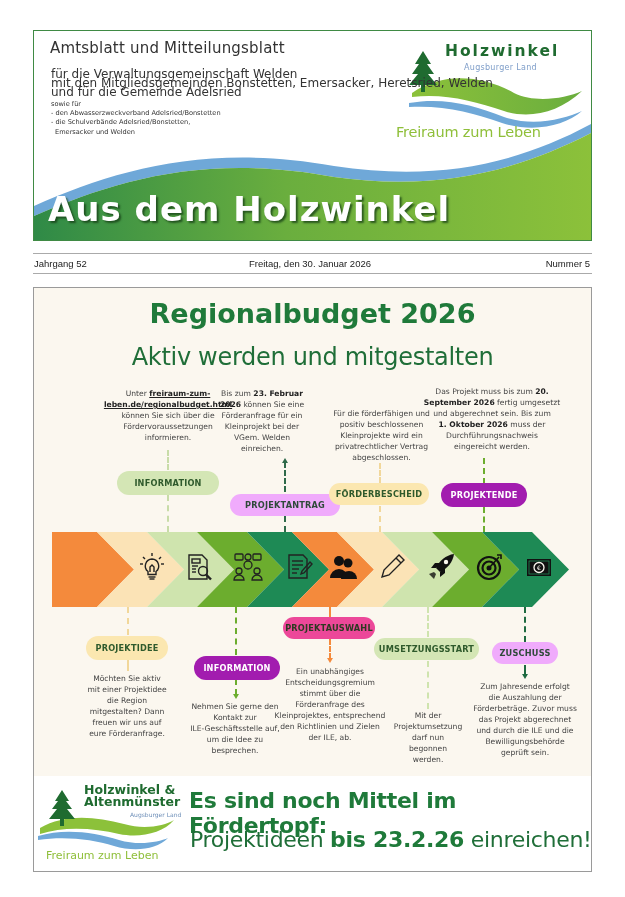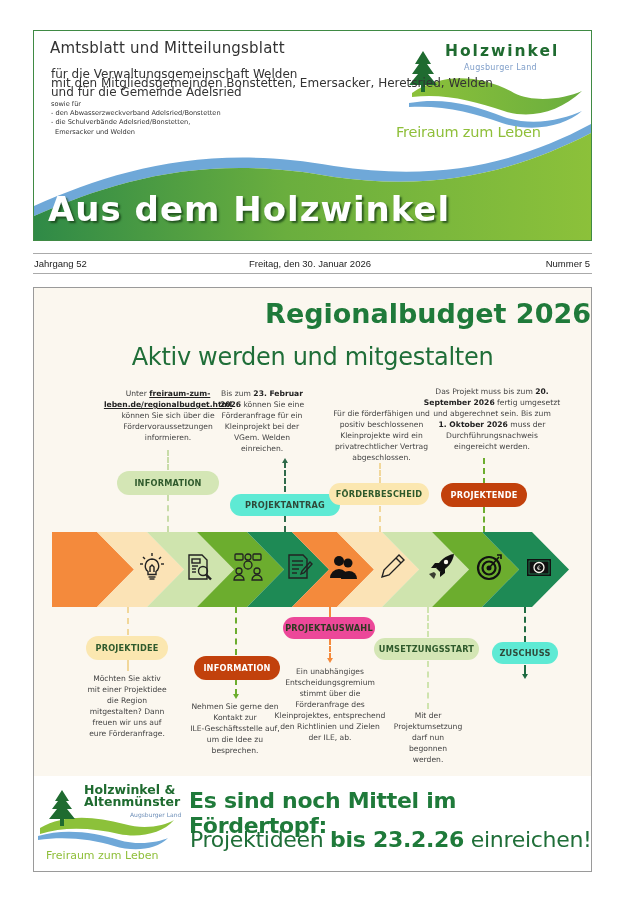--- a/index.html
+++ b/index.html
@@ -29,35 +29,35 @@
     border-top: 1px solid #aaa; border-bottom: 1px solid #aaa; font-family: "Liberation Sans", sans-serif;
     font-size: 9.5px; color: #222; }
   .issuebar span { position: absolute; top: 4px; }
   .ib-left { left: 1px; }
   .ib-mid { left: 216px; }
   .ib-right { right: 2px; }
 
   
   .poster { position: absolute; left: 33px; top: 287px; width: 559px; height: 585px;
     border: 1px solid #9a9a9a; background: #fbf7ef; overflow: hidden; }
-  .p-title { position: absolute; left: 0; width: 100%; top: 10px; text-align: right; font-size: 27px;
+  .p-title { position: absolute; left: 0; width: 100%; top: 10px; text-align: center; font-size: 27px;
     font-weight: bold; color: #1f7a3a; font-family: "DejaVu Sans", sans-serif; }
   .p-subtitle { position: absolute; left: 0; width: 100%; top: 55px; text-align: center; font-size: 24px;
     color: #1f6e38; font-family: "DejaVu Sans", sans-serif; letter-spacing: -0.3px; }
 
   .txt { position: absolute; text-align: center; font-size: 7.6px; line-height: 11px; color: #444; }
   .txt b { color: #222; }
   .txt u { font-weight: bold; color: #222; }
 
   .pill { position: absolute; height: 22px; border-radius: 11px; font-size: 8.2px; font-weight: bold;
     display: flex; align-items: center; justify-content: center; letter-spacing: 0.2px; }
   .pill.lightgreen { background: #d4e6b5; color: #2f5a2c; }
-  .pill.white { background: #5eead4; color: #2f4a3a; }
+  .pill.white { background: #f0abfc; color: #2f4a3a; }
   .pill.cream { background: #fbe7b0; color: #2f5a2c; }
-  .pill.green { background: #c2410c; color: #ffffff; }
+  .pill.green { background: #a21caf; color: #ffffff; }
   .pill.orange { background: #ec4899; color: #2c3a22; }
 
   .dash { position: absolute; width: 0; border-left: 2px dashed; }
   .arrowhead { position: absolute; width: 0; height: 0; border-left: 3.5px solid transparent; border-right: 3.5px solid transparent; }
 
   .chevrons { position: absolute; left: 18px; top: 244px; width: 520px; height: 75px; }
   .icon { position: absolute; top: 264px; width: 30px; height: 30px; }
 
   .footer { position: absolute; left: 0; top: 488px; width: 559px; height: 97px; background: #ffffff; }
   .f-logo-name { position: absolute; left: 50px; top: 8px; font-size: 12.5px; font-weight: bold; line-height: 12px; color: #1f6b30; }
@@ -315,20 +315,29 @@
     <div>Kleinprojektes, entsprechend</div>
     <div>den Richtlinien und Zielen</div>
     <div>der ILE, ab.</div>
   </div>
   <div class="txt" style="left:350px; top:422px; width:88px;">
     <div>Mit der</div>
     <div>Projektumsetzung</div>
     <div>darf nun</div>
     <div>begonnen</div>
     <div>werden.</div>
+  </div>
+  <div class="txt" style="left:432px; top:393px; width:118px;">
+    <div>Zum Jahresende erfolgt</div>
+    <div>die Auszahlung der</div>
+    <div>Förderbeträge. Zuvor muss</div>
+    <div>das Projekt abgerechnet</div>
+    <div>und durch die ILE und die</div>
+    <div>Bewilligungsbehörde</div>
+    <div>geprüft sein.</div>
   </div>
 
   <div class="footer">
     <svg style="position:absolute; left:0; top:0; width:150px; height:97px;" viewBox="0 0 150 97">
       <path d="M6 52 C 30 38, 60 40, 90 48 C 110 54, 130 50, 140 44 C 128 58, 105 62, 85 58 C 60 52, 30 50, 6 58 Z" fill="#8cc13a"></path>
       <path d="M4 60 C 30 52, 60 56, 85 64 C 105 70, 125 66, 134 62 C 122 74, 100 76, 80 70 C 58 63, 30 60, 4 64 Z" fill="#6fa8d8"></path>
       <g fill="#1f6b30">
         <polygon points="28,14 21,25 24,25 18,33 23,33 15,43 41,43 33,33 38,33 32,25 35,25"></polygon>
         <rect x="26" y="42" width="4" height="8"></rect>
       </g>

